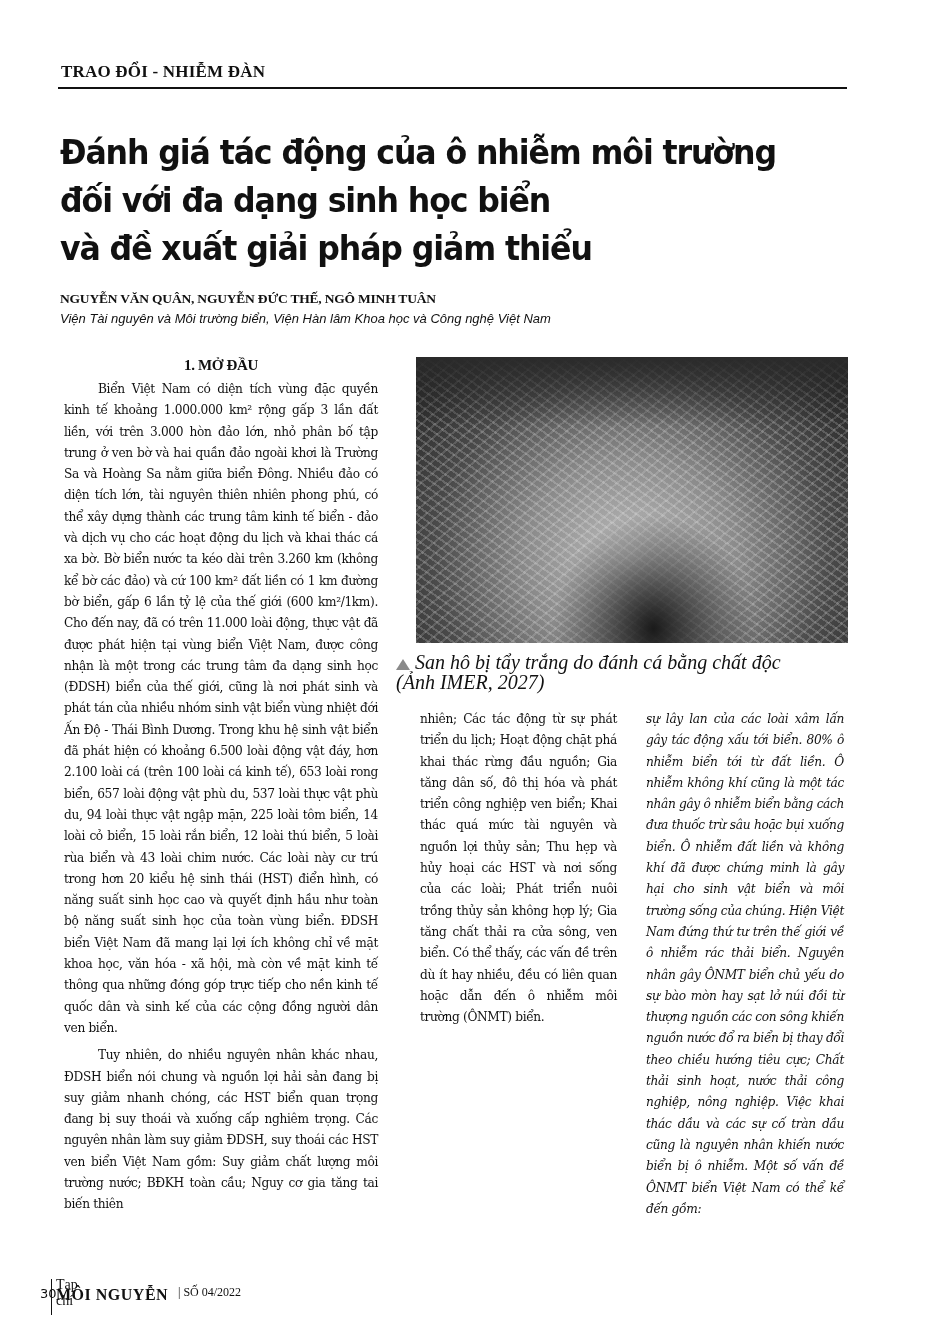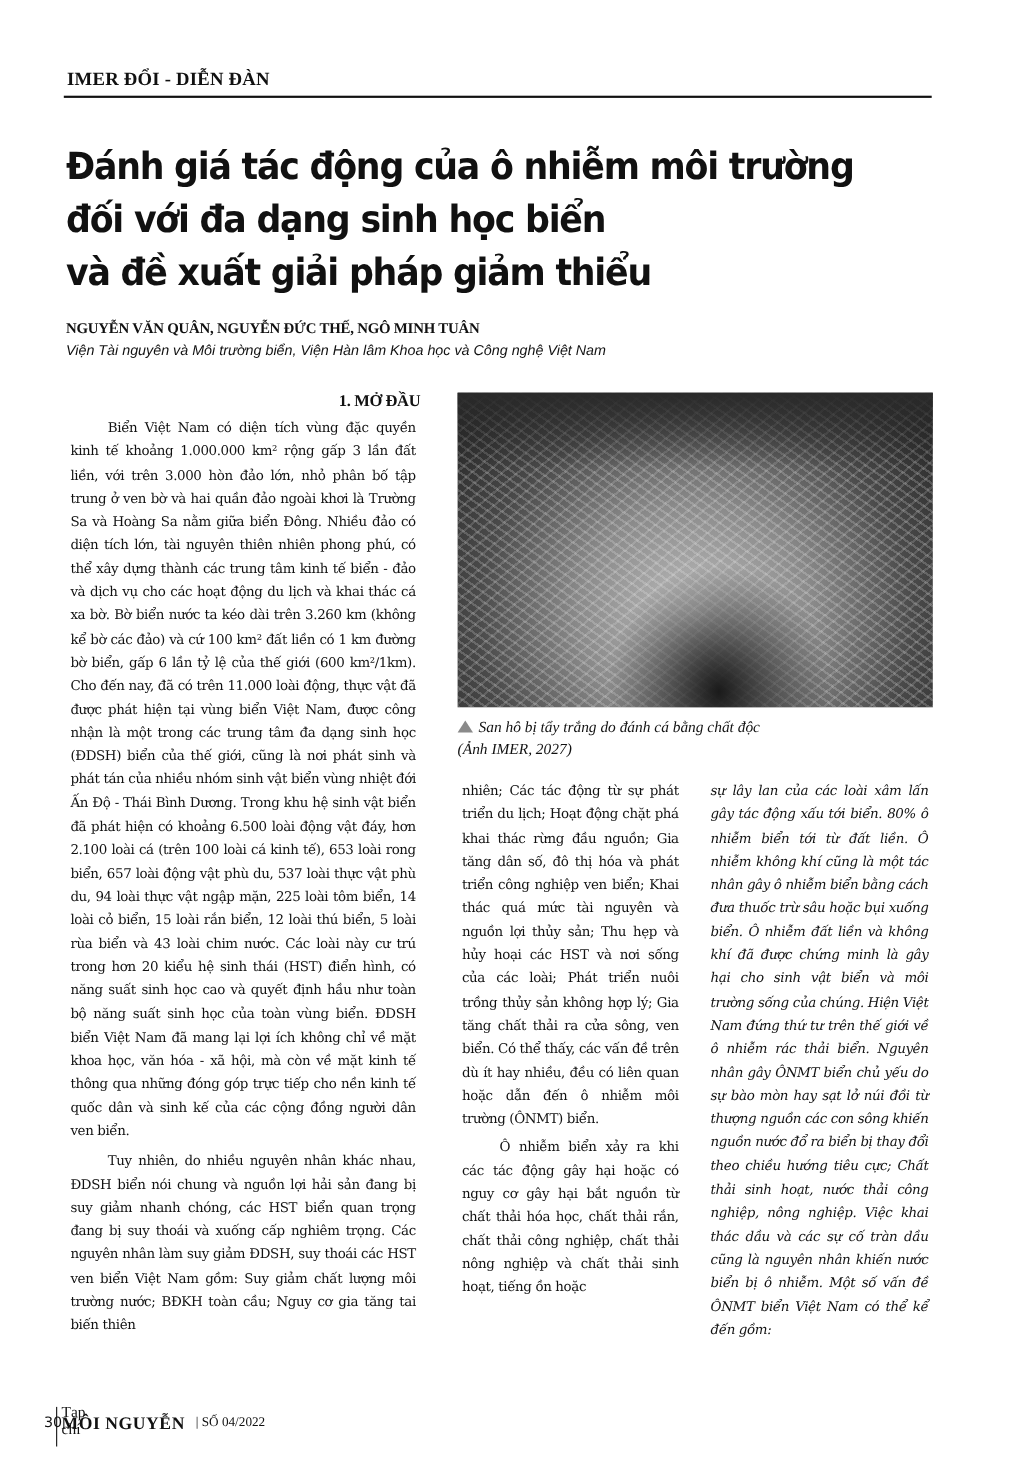--- a/index.html
+++ b/index.html
@@ -22,52 +22,52 @@
   .affil {
     position: absolute; left: 60px; top: 311px;
     font-family: Liberation Sans, sans-serif; font-style: italic; font-size: 13px;
   }
   .col {
     position: absolute; font-family: "DejaVu Serif", serif; font-size: 12.2px; line-height: 21.3px;
     text-align: justify; letter-spacing: -0.35px;
   }
   .col p { margin: 4px; text-indent: 34px; }
   .col p.noindent { text-indent: 0; }
-  .h2 { font-family: "Liberation Serif", serif; font-weight: bold; font-size: 15px; line-height: 20px; margin: 0; text-align: right; }
+  .h2 { font-family: "Liberation Serif", serif; font-weight: bold; font-size: 15px; line-height: 20px; margin: 0; text-align: center; }
   #col1 { left: 60px; top: 355px; width: 322px; }
   #col2 { left: 416px; top: 705px; width: 205px; }
   #col3 { left: 642px; top: 705px; width: 206px; font-style: italic; }
   .photo {
     position: absolute; left: 416px; top: 357px; width: 432px; height: 286px;
     background:
       radial-gradient(ellipse at 55% 95%, #1a1a1a 0%, transparent 30%),
       repeating-linear-gradient(35deg, rgba(255,255,255,0.18) 0 2px, transparent 2px 7px),
       repeating-linear-gradient(-40deg, rgba(255,255,255,0.15) 0 2px, transparent 2px 9px),
       radial-gradient(ellipse at 50% 70%, #bdbdbd 0%, #8a8a8a 35%, #4a4a4a 65%, #1e1e1e 100%);
   }
   .photo .sky {
     position: absolute; left: 0; top: 0; right: 0; height: 70px;
     background: linear-gradient(180deg, #2a2a2a, rgba(42,42,42,0));
   }
   .caption {
-    position: absolute; left: 416px; top: 652px; width: 432px;
-    font-family: "Liberation Serif", serif; font-style: italic; font-size: 14px; line-height: 20px;
+    position: absolute; left: 396px; top: 652px; width: 432px;
+    font-family: "Liberation Serif", serif; font-style: italic; font-size: 20px; line-height: 20px;
   }
   .tri { display: inline-block; width: 0; height: 0; border-left: 7px solid transparent; border-right: 7px solid transparent; border-bottom: 11px solid #8a8a8a; margin-right: 5px; vertical-align: -1px; }
   .footer { position: absolute; left: 30px; top: 1277px; font-family: "Liberation Serif", serif; }
   .pg { position: absolute; left: 0; top: 9px; font-family: "DejaVu Sans", sans-serif; font-size: 13px; margin-left: 10px; }
   .vbar { position: absolute; left: 21px; top: 2px; width: 1px; height: 36px; background: #111; }
   .mag-small { position: absolute; left: 26px; top: 0; font-size: 14px; }
   .mag-big { position: absolute; left: 26px; top: 9px; font-weight: bold; font-size: 16px; letter-spacing: 0.5px; white-space: nowrap; }
   .issue { position: absolute; left: 148px; top: 8px; font-size: 12px; white-space: nowrap; }
 </style>
 </head>
 <body>
 
-<div class="section-label">IMER ĐỔI - DIỄN ĐÀN</div>
+<div class="section-label">TRAO ĐỔI - NHIỄM ĐÀN</div>
 <div class="rule"></div>
 
 <div class="title">
   <div>Đánh giá tác động của ô nhiễm môi trường</div>
   <div>đối với đa dạng sinh học biển</div>
   <div>và đề xuất giải pháp giảm thiểu</div>
 </div>
 
 <div class="authors">NGUYỄN VĂN QUÂN, NGUYỄN ĐỨC THẾ, NGÔ MINH TUÂN</div>
 <div class="affil">Viện Tài nguyên và Môi trường biển, Viện Hàn lâm Khoa học và Công nghệ Việt Nam</div>
@@ -82,21 +82,20 @@
   <div class="sky"></div>
 </div>
 
 <div class="caption">
   <div><span class="tri"></span><span>San hô bị tẩy trắng do đánh cá bằng chất độc</span></div>
   <div>(Ảnh IMER, 2027)</div>
 </div>
 
 <div id="col2" class="col">
   <p class="noindent">nhiên; Các tác động từ sự phát triển du lịch; Hoạt động chặt phá khai thác rừng đầu nguồn; Gia tăng dân số, đô thị hóa và phát triển công nghiệp ven biển; Khai thác quá mức tài nguyên và nguồn lợi thủy sản; Thu hẹp và hủy hoại các HST và nơi sống của các loài; Phát triển nuôi trồng thủy sản không hợp lý; Gia tăng chất thải ra cửa sông, ven biển. Có thể thấy, các vấn đề trên dù ít hay nhiều, đều có liên quan hoặc dẫn đến ô nhiễm môi trường (ÔNMT) biển.</p>
-  <p>Ô nhiễm biển xảy ra khi các tác động gây hại hoặc có nguy cơ gây hại bắt nguồn từ chất thải hóa học, chất thải rắn, chất thải công nghiệp, chất thải nông nghiệp và chất thải sinh hoạt, tiếng ồn hoặc</p>
 </div>
 
 <div id="col3" class="col">
   <p class="noindent">sự lây lan của các loài xâm lấn gây tác động xấu tới biển. 80% ô nhiễm biển tới từ đất liền. Ô nhiễm không khí cũng là một tác nhân gây ô nhiễm biển bằng cách đưa thuốc trừ sâu hoặc bụi xuống biển. Ô nhiễm đất liền và không khí đã được chứng minh là gây hại cho sinh vật biển và môi trường sống của chúng. Hiện Việt Nam đứng thứ tư trên thế giới về ô nhiễm rác thải biển. Nguyên nhân gây ÔNMT biển chủ yếu do sự bào mòn hay sạt lở núi đồi từ thượng nguồn các con sông khiến nguồn nước đổ ra biển bị thay đổi theo chiều hướng tiêu cực; Chất thải sinh hoạt, nước thải công nghiệp, nông nghiệp. Việc khai thác dầu và các sự cố tràn dầu cũng là nguyên nhân khiến nước biển bị ô nhiễm. Một số vấn đề ÔNMT biển Việt Nam có thể kể đến gồm:</p>
 </div>
 
 <div class="footer">
   <div class="pg">30</div>
   <div class="vbar"></div>
   <div class="mag-small">Tạp chí</div>

